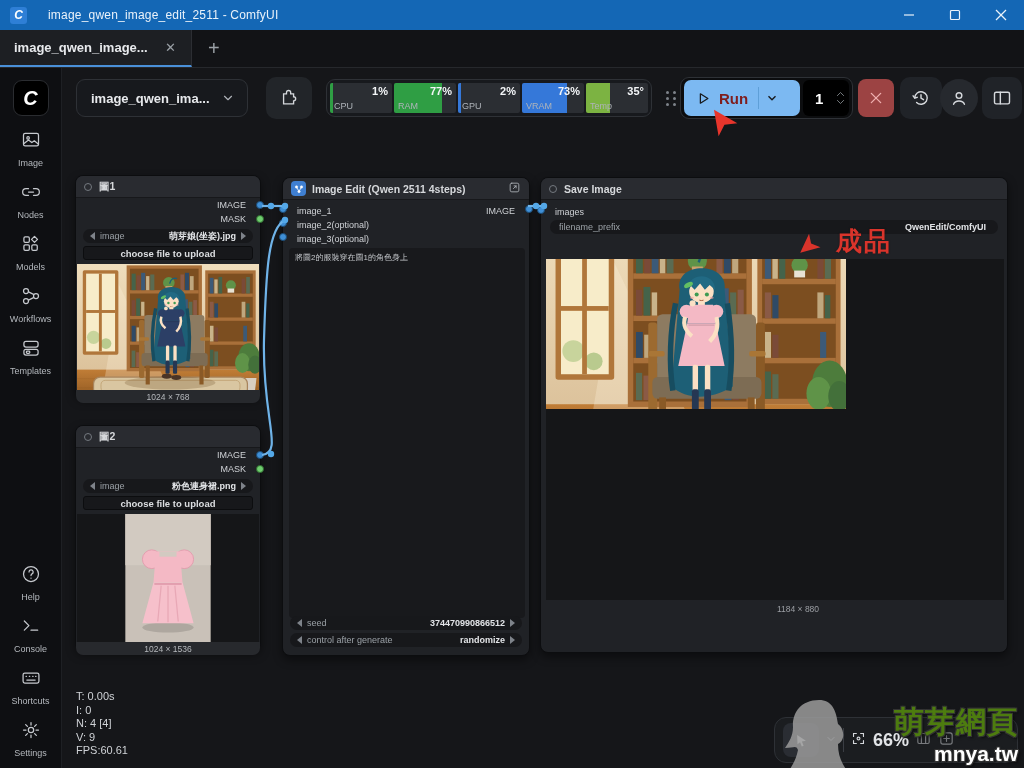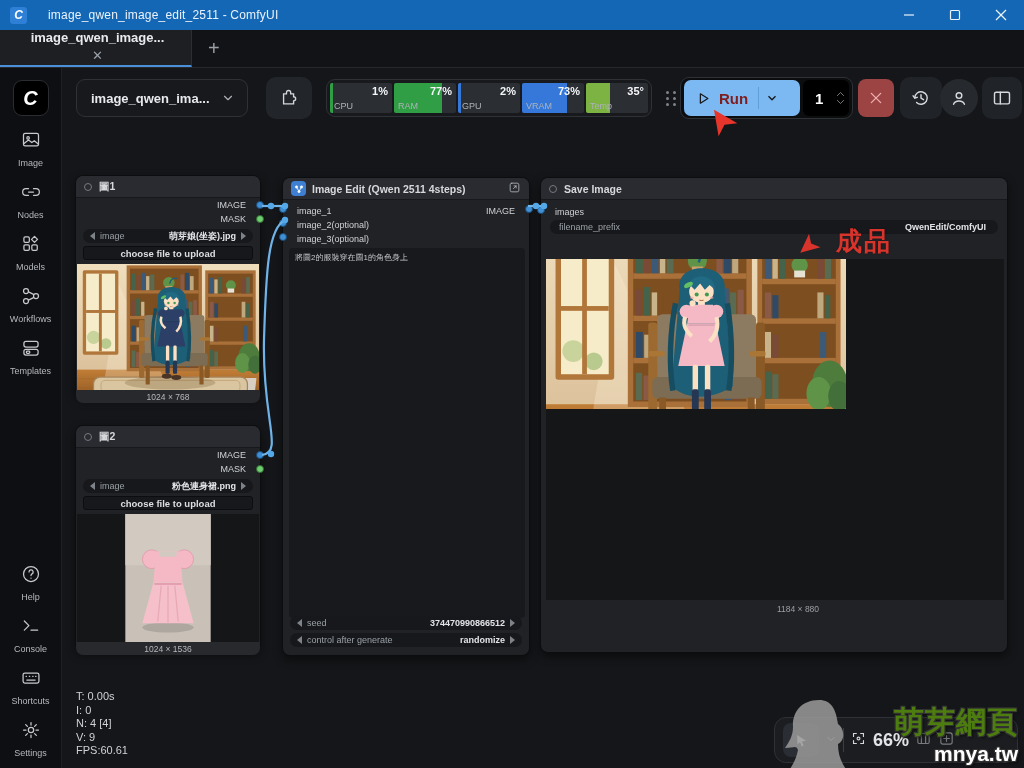--- a/index.html
+++ b/index.html
@@ -9,21 +9,21 @@
   
   #titlebar { position:absolute; left:0; top:0; width:1024px; height:30px; background:#1467b5; display:flex; align-items:center; }
   #titlebar .app-logo { width:17px; height:17px; margin-left:10px; background:#2e7fd6; border-radius:3px; color:#fff; font-weight:bold; font-size:12px; display:flex; align-items:center; justify-content:center; font-style:italic; }
   #titlebar .title { color:#eaf2fa; font-size:12px; margin-left:21px; letter-spacing:.2px; }
   .win-btns { position:absolute; right:0; top:0; height:30px; display:flex; }
   .win-btn { width:46px; height:30px; display:flex; align-items:center; justify-content:center; color:#eaf2fa; }
   .win-btn svg { stroke:#eaf2fa; stroke-width:1.2; fill:none; }
 
   
   #tabbar { position:absolute; left:0; top:30px; width:1024px; height:38px; background:#121316; border-bottom:1px solid #26282c; display:flex; align-items:stretch; }
-  .tab { width:192px; background:#1d1f23; border-right:1px solid #2c2e33; border-bottom:2px solid #4a90d9; display:flex; align-items:center; padding:0 10px 0 14px;flex-direction:column; }
+  .tab { width:192px; background:#1d1f23; border-right:1px solid #2c2e33; border-bottom:2px solid #4a90d9; display:flex; align-items:center; padding:0 10px 0 14px; }
   .tab-label { color:#e8eaed; font-size:13px; font-weight:bold; flex:1; white-space:nowrap; overflow:hidden; }
   .tab-close { color:#9aa0a6; font-size:13px; padding:2px 5px; }
   .tab-plus { color:#9aa0a6; font-size:20px; display:flex; align-items:center; padding:0 16px; }
 
   
   #sidebar { position:absolute; left:0; top:68px; width:62px; height:700px; background:#0e0f12; border-right:1px solid #1e2024; display:flex; flex-direction:column; align-items:center; }
   #sidebar .logo { width:36px; height:36px; margin-top:12px; background:#000; border-radius:9px; color:#fff; display:flex; align-items:center; justify-content:center; font-weight:bold; font-size:20px; font-style:italic; border:1px solid #2a2c30; }
   .side-item { width:58px; margin-top:14px; display:flex; flex-direction:column; align-items:center; color:#c6c9ce; }
   .side-item svg { stroke:#c6c9ce; fill:none; stroke-width:1.5; stroke-linecap:round; stroke-linejoin:round; }
   .side-item .lbl { font-size:9px; margin-top:4px; color:#b4b8bd; }

